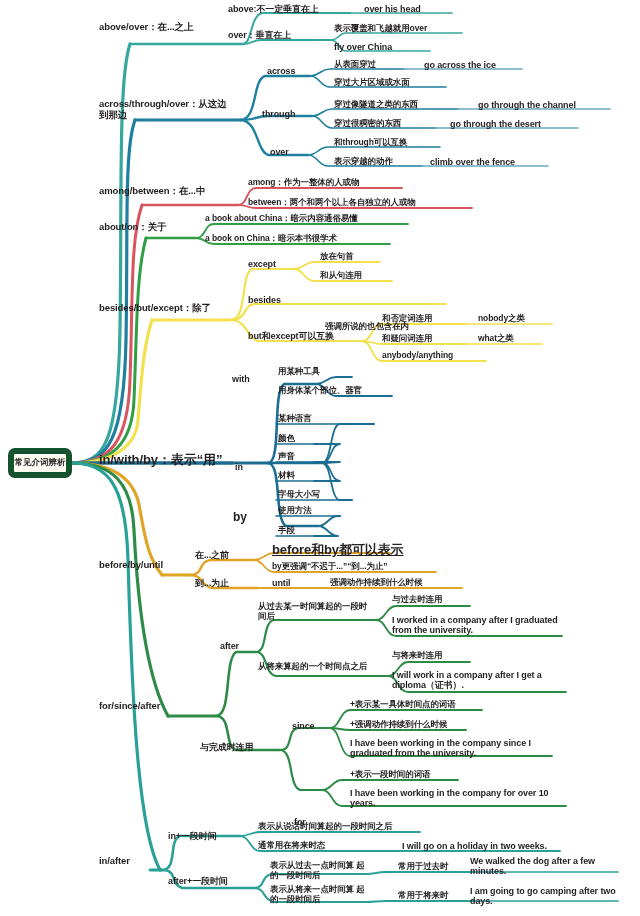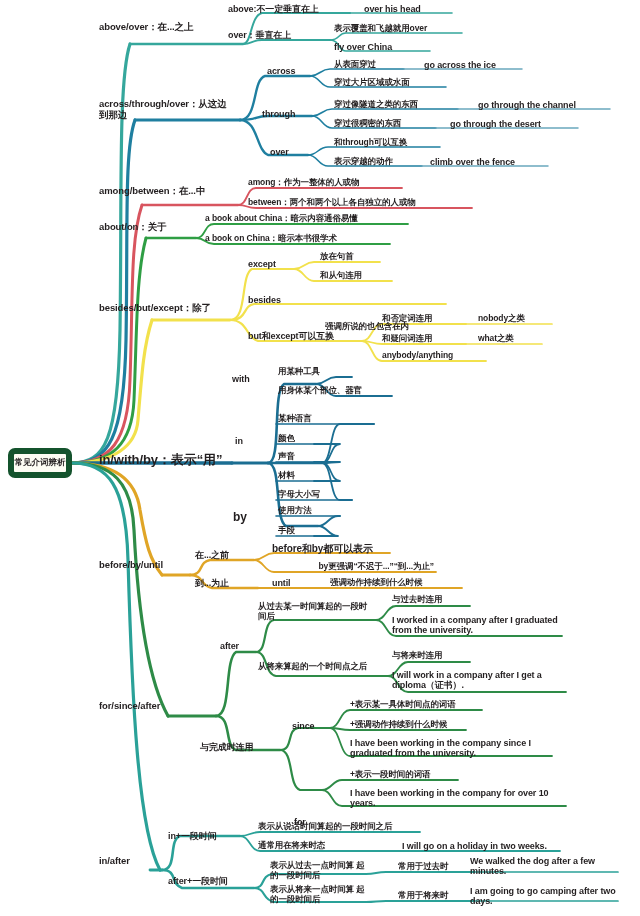--- a/index.html
+++ b/index.html
@@ -237,33 +237,33 @@
       <div class="node" style="left: 248px; top: 331px; width: 112px; font-size: 9px;">but和except可以互换</div>
       <div class="node" style="left: 382px; top: 314px; width: 80px; font-size: 8.5px;">和否定词连用</div>
       <div class="node" style="left: 478px; top: 314px; width: 70px; font-size: 8.5px;">nobody之类</div>
       <div class="node" style="left: 382px; top: 334px; width: 80px; font-size: 8.5px;">和疑问词连用</div>
       <div class="node" style="left: 478px; top: 334px; width: 60px; font-size: 8.5px;">what之类</div>
       <div class="node" style="left: 382px; top: 351px; width: 102px; font-size: 8.5px;">anybody/anything</div>
       <div class="node" style="left: 99px; top: 453px; width: 126px; font-size: 13px;">in/with/by：表示“用”</div>
       <div class="node" style="left: 232px; top: 374px; width: 30px; font-size: 9px;">with</div>
       <div class="node" style="left: 278px; top: 367px; width: 72px; font-size: 8.5px;">用某种工具</div>
       <div class="node" style="left: 278px; top: 386px; width: 112px; font-size: 8.5px;">用身体某个部位、器官</div>
-      <div class="node" style="left: 235px; top: 436px; width: 18px; font-size: 9px;">in</div>
+      <div class="node" style="left: 235px; top: 462px; width: 18px; font-size: 9px;">in</div>
       <div class="node" style="left: 278px; top: 414px; width: 60px; font-size: 8.5px;">某种语言</div>
       <div class="node" style="left: 278px; top: 434px; width: 34px; font-size: 8.5px;">颜色</div>
       <div class="node" style="left: 278px; top: 452px; width: 34px; font-size: 8.5px;">声音</div>
       <div class="node" style="left: 278px; top: 471px; width: 34px; font-size: 8.5px;">材料</div>
       <div class="node" style="left: 278px; top: 490px; width: 72px; font-size: 8.5px;">字母大小写</div>
       <div class="node" style="left: 233px; top: 511px; width: 20px; font-size: 12px;">by</div>
       <div class="node" style="left: 278px; top: 506px; width: 60px; font-size: 8.5px;">使用方法</div>
       <div class="node" style="left: 278px; top: 526px; width: 34px; font-size: 8.5px;">手段</div>
       <div class="node" style="left: 99px; top: 560px; width: 90px; font-size: 9.5px;">before/by/until</div>
       <div class="node" style="left: 195px; top: 550px; width: 56px; font-size: 9px;">在...之前</div>
-      <div class="node" style="left: 272px; top: 543px; width: 118px; font-size: 10px;">before和by都可以表示</div>
-      <div class="node" style="left: 272px; top: 562px; width: 162px; font-size: 8.5px; text-align: right;">by更强调“不迟于...”“到...为止”</div>
+      <div class="node" style="left: 272px; top: 543px; width: 118px; font-size: 13px; text-decoration: underline;">before和by都可以表示</div>
+      <div class="node" style="left: 272px; top: 562px; width: 162px; font-size: 8.5px;">by更强调“不迟于...”“到...为止”</div>
       <div class="node" style="left: 195px; top: 578px; width: 52px; font-size: 9px;">到...为止</div>
       <div class="node" style="left: 272px; top: 578px; width: 30px; font-size: 9px;">until</div>
       <div class="node" style="left: 330px; top: 578px; width: 130px; font-size: 8.5px;">强调动作持续到什么时候</div>
       <div class="node" style="left: 99px; top: 701px; width: 85px; font-size: 9.5px;">for/since/after</div>
       <div class="node" style="left: 220px; top: 641px; width: 32px; font-size: 9px;">after</div>
       <div class="node wrap" style="left: 258px; top: 602px; width: 116px; font-size: 8.5px;">从过去某一时间算起的一段时
 间后</div>
       <div class="node" style="left: 392px; top: 595px; width: 78px; font-size: 8.5px;">与过去时连用</div>
       <div class="node wrap" style="left: 392px; top: 615px; width: 168px; font-size: 9px;">I worked in a company after I
 graduated from the university.</div>

